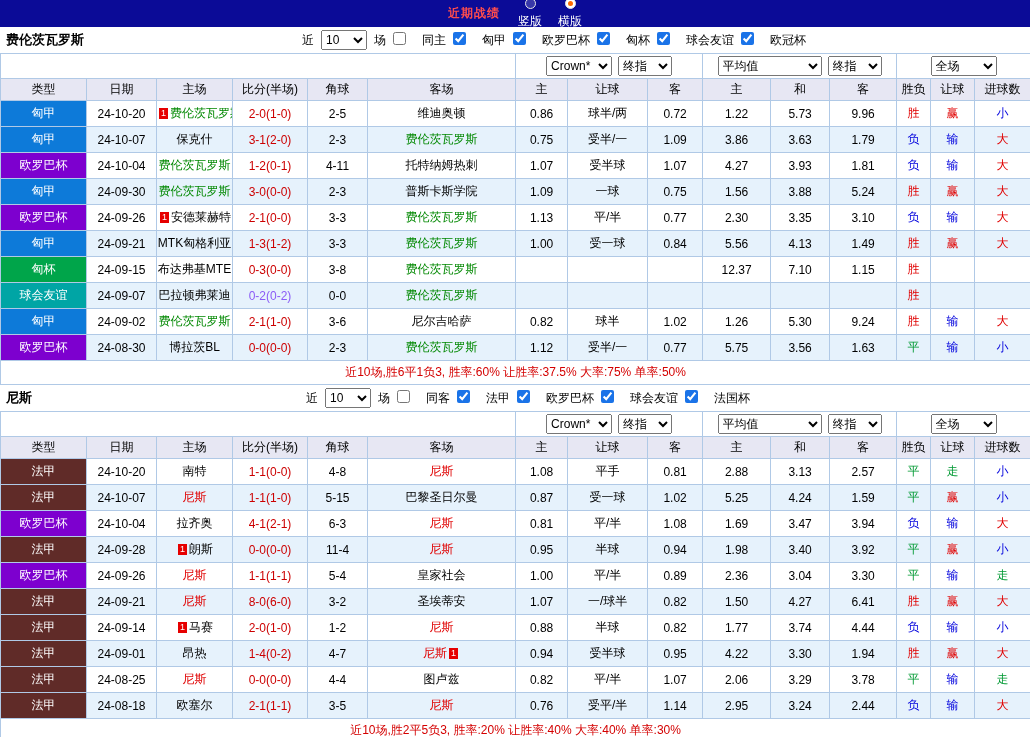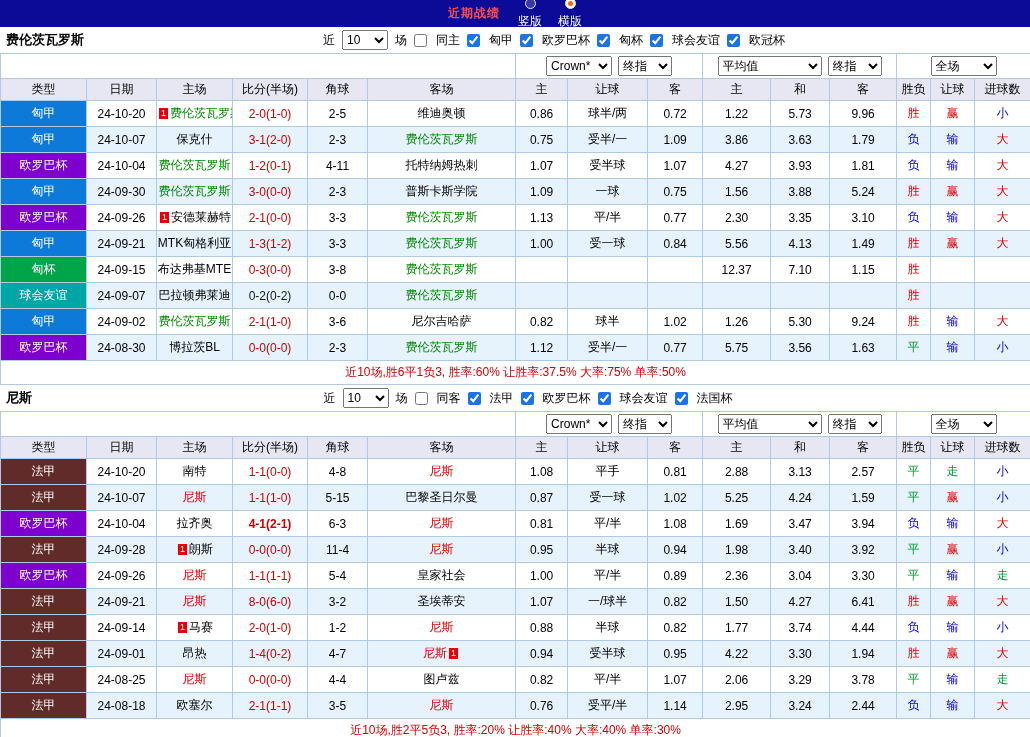--- a/index.html
+++ b/index.html
@@ -22,21 +22,21 @@
   .radio-dot.sel{ background:#fff; }
   .radio-dot.sel::after{ content:""; position:absolute; left:2px; top:2px;
               width:5px; height:5px; border-radius:50%; background:#ff6a00; }
 
   
   .team-header{
     display:flex; align-items:center; height:26px; background:#fff; padding:0 6px;
   }
   .team-name{ font-weight:bold; font-size:13px; }
   .filters{ display:flex; align-items:center; gap:7px; margin:0 auto; }
-  .chk{ display:inline-flex; align-items:center; gap:9px; cursor:pointer; }
+  .chk{ display:inline-flex; align-items:flex-start; gap:16px; cursor:pointer; }
   input[type=checkbox]{ width:13px; height:13px; margin:0; accent-color:#1a73e8; }
   select{ font-size:12px; height:20px; font-family:inherit; }
   .count-select{ width:46px; }
 
   table.grid{ border-collapse:collapse; table-layout:fixed; width:1030px; }
   .grid th,.grid td{
     border:1px solid #b0c9e6; text-align:center; white-space:nowrap;
     overflow:hidden; padding:0; font-weight:normal; font-size:12px;
   }
   .ctrl-row th{ height:25px; background:#fff; }
@@ -271,21 +271,21 @@
             <td>7.10</td>
             <td>1.15</td>
             <td class="status-cell" style="color: rgb(224, 0, 0);">胜</td>
             <td class="status-cell"></td>
             <td class="status-cell"></td>
           </tr>
           <tr>
             <td class="league-cell" style="background: rgb(0, 165, 165);">球会友谊</td>
             <td class="date-cell">24-09-07</td>
             <td class="team-cell"><span>巴拉顿弗莱迪</span></td>
-            <td class="score-cell" style="color: #0f172a;">0-2(0-2)</td>
+            <td class="score-cell" style="color: #8b5cf6;">0-2(0-2)</td>
             <td>0-0</td>
             <td class="team-cell"><span style="color: rgb(0, 136, 0);">费伦茨瓦罗斯</span></td>
             <td></td>
             <td></td>
             <td></td>
             <td></td>
             <td></td>
             <td></td>
             <td class="status-cell" style="color: rgb(224, 0, 0);">胜</td>
             <td class="status-cell"></td>
@@ -446,21 +446,21 @@
             <td>4.24</td>
             <td>1.59</td>
             <td class="status-cell" style="color: rgb(0, 153, 51);">平</td>
             <td class="status-cell" style="color: rgb(224, 0, 0);">赢</td>
             <td class="status-cell" style="color: rgb(0, 0, 221);">小</td>
           </tr>
           <tr>
             <td class="league-cell" style="background: rgb(125, 0, 207);">欧罗巴杯</td>
             <td class="date-cell">24-10-04</td>
             <td class="team-cell"><span>拉齐奥</span></td>
-            <td class="score-cell" style="color: rgb(204, 0, 0); font-weight: bold;">4-1(2-1)</td>
+            <td class="score-cell" style="color: rgb(204, 0, 0);">4-1(2-1)</td>
             <td>6-3</td>
             <td class="team-cell"><span style="color: rgb(224, 0, 0);">尼斯</span></td>
             <td>0.81</td>
             <td>平/半</td>
             <td>1.08</td>
             <td>1.69</td>
             <td>3.47</td>
             <td>3.94</td>
             <td class="status-cell" style="color: rgb(0, 0, 221);">负</td>
             <td class="status-cell" style="color: rgb(0, 0, 221);">输</td>

